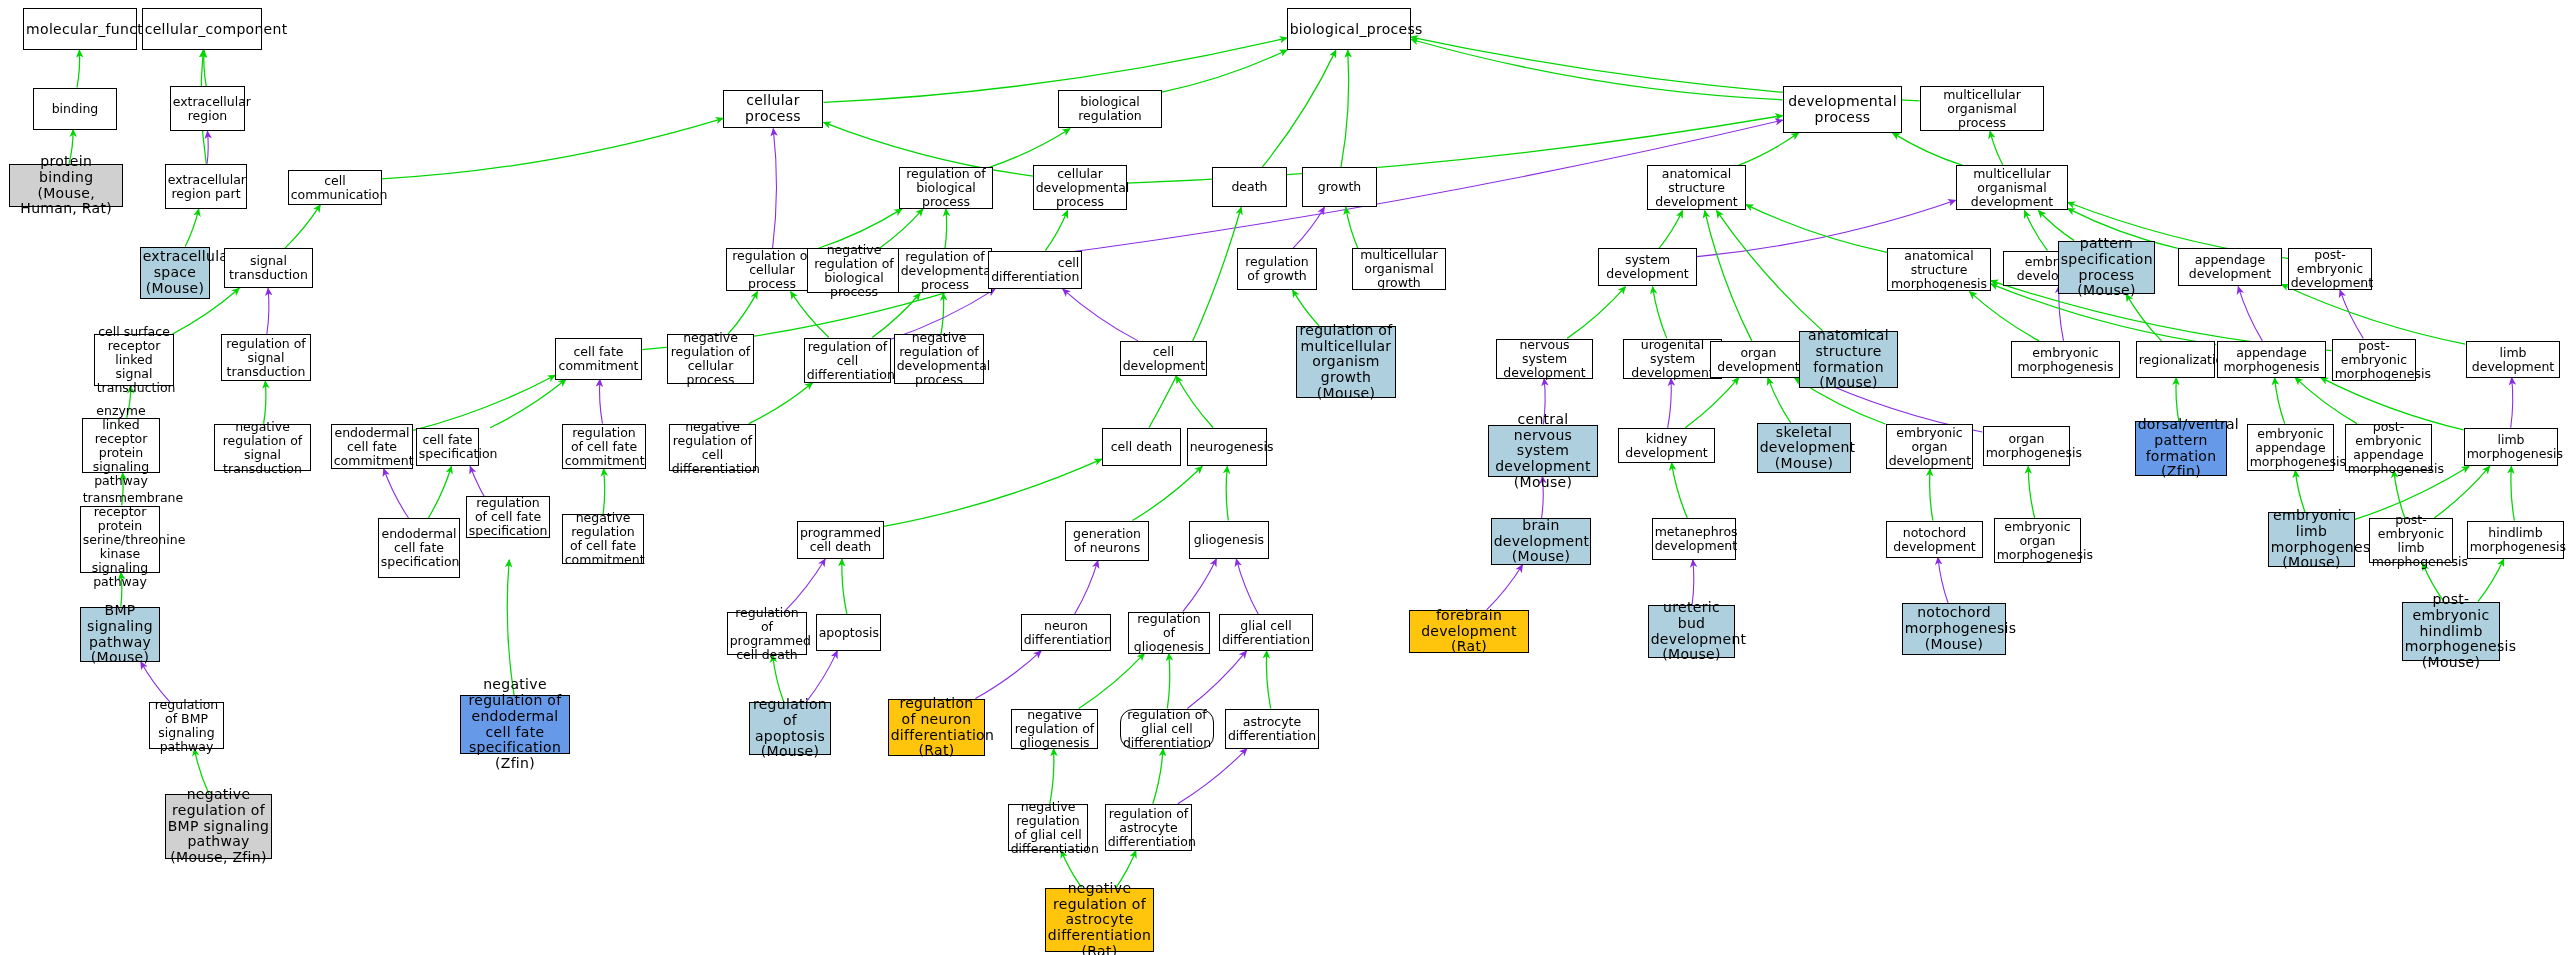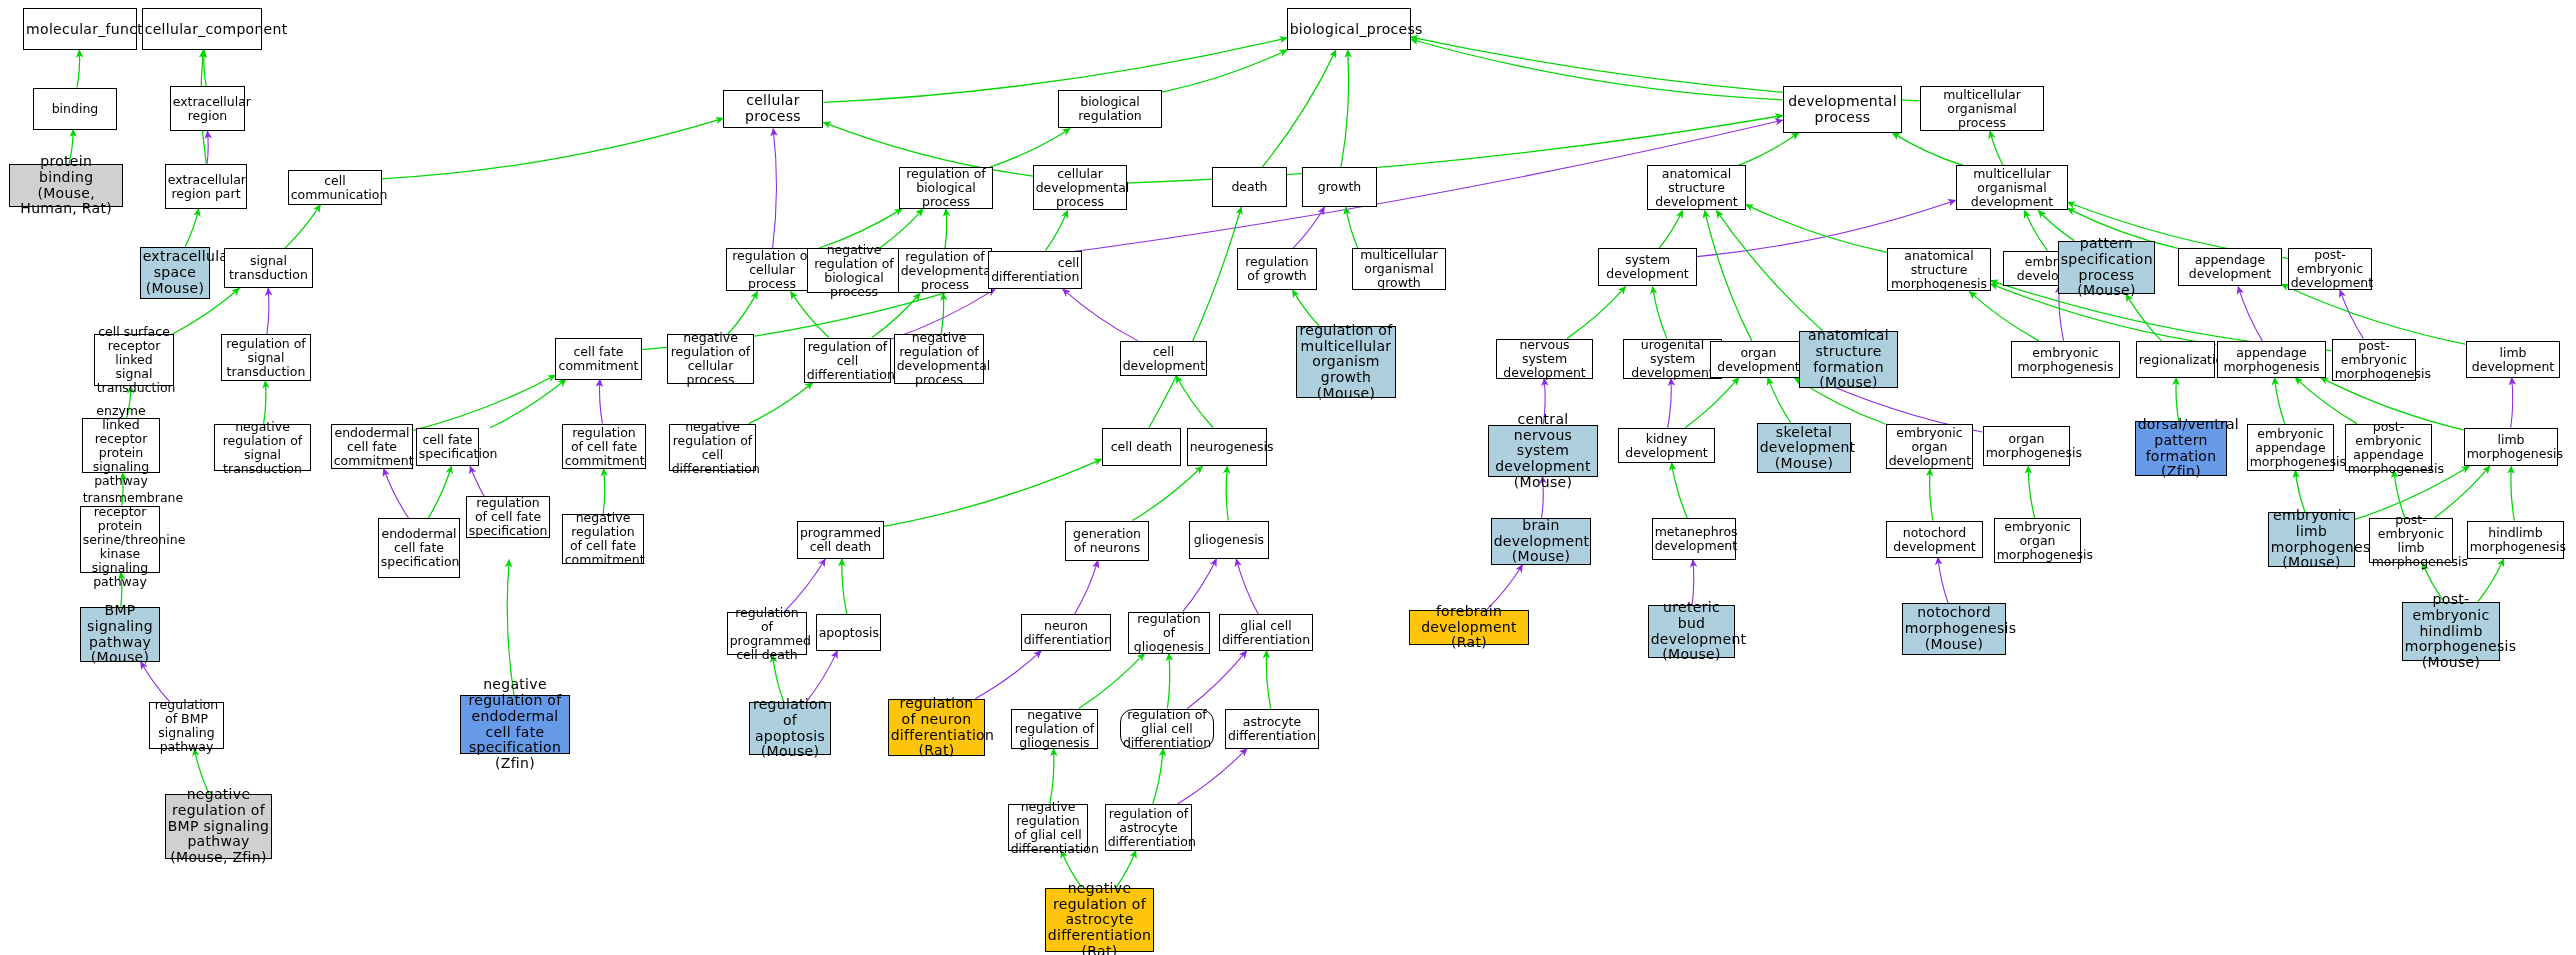--- a/index.html
+++ b/index.html
@@ -404,21 +404,21 @@
       </div>
       <div class="node plain" style="left: 1021px; top: 614px; width: 90px; height: 37px;">
         <span>neuron differentiation</span>
       </div>
       <div class="node plain" style="left: 1128px; top: 612px; width: 82px; height: 42px;">
         <span>regulation of gliogenesis</span>
       </div>
       <div class="node plain" style="left: 1219px; top: 614px; width: 94px; height: 37px;">
         <span>glial cell differentiation</span>
       </div>
-      <div class="node gold big" style="left: 1409px; top: 610px; width: 120px; height: 35px;">
+      <div class="node gold big" style="left: 1409px; top: 610px; width: 120px; height: 43px;">
         <span>forebrain development (Rat)</span>
       </div>
       <div class="node lblue big" style="left: 1648px; top: 605px; width: 87px; height: 53px;">
         <span>ureteric bud development (Mouse)</span>
       </div>
       <div class="node lblue big" style="left: 1902px; top: 603px; width: 104px; height: 52px;">
         <span>notochord morphogenesis (Mouse)</span>
       </div>
       <div class="node lblue big" style="left: 2402px; top: 602px; width: 98px; height: 59px;">
         <span>post-embryonic hindlimb morphogenesis (Mouse)</span>

